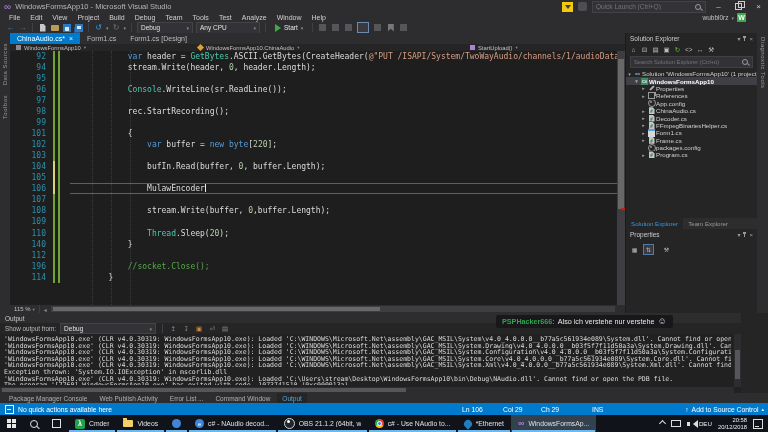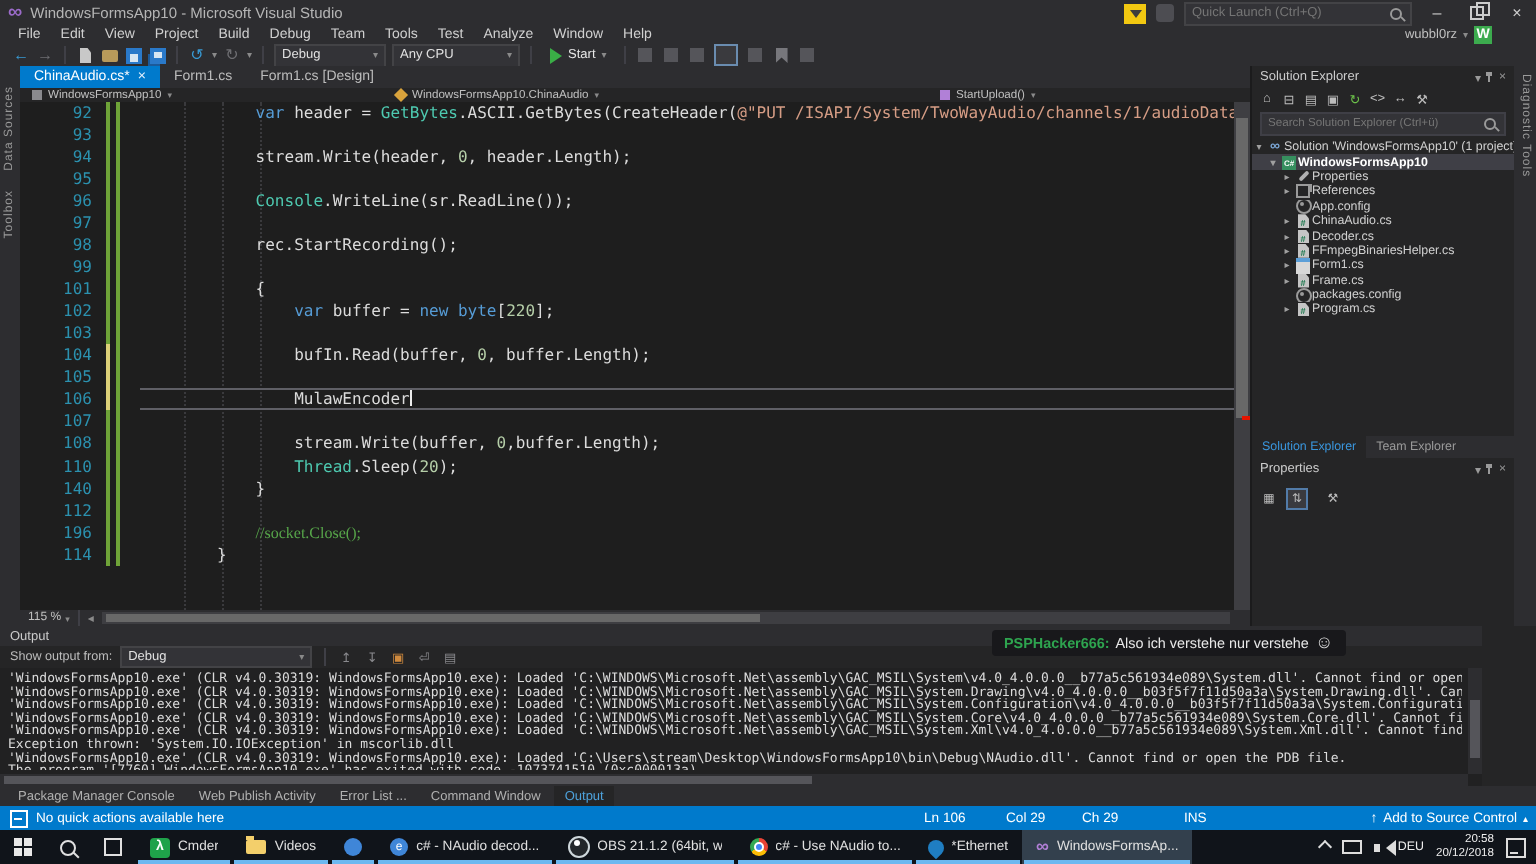--- a/index.html
+++ b/index.html
@@ -65,21 +65,21 @@
   .ln{flex:0 0 36px;text-align:right;padding-right:7px;color:#2b91af;font:8px/11.04px "DejaVu Sans Mono",monospace;}
   .bar1{flex:0 0 2px;background:#6fa338;} .bar1.y{background:#dcd078;}
   .bgap{flex:0 0 3px;} .bar2{flex:0 0 2px;background:#6fa338;}
   .foldm{flex:0 0 10px;position:relative;}
   .foldbox{position:absolute;left:1px;top:2px;width:7px;height:7px;border:1px solid #808080;background:#1e1e1e;
            color:#c0c0c0;font:5px/5px "DejaVu Sans Mono",monospace;text-align:center;}
   .code-cell{flex:1;overflow:hidden;position:relative;}
   .code-row.cur .code-cell{box-shadow:inset 0 1px 0 #5f5f66, inset 0 -1px 0 #5f5f66;}
   .code-cell pre{margin:0;font:8px/11.04px "DejaVu Sans Mono",monospace;white-space:pre;color:#dcdcdc;}
   .tk-kw{color:#569cd6;} .tk-pl{color:#dcdcdc;} .tk-cls{color:#4ec9b0;} .tk-str{color:#d69d85;}
-  .tk-num{color:#b5cea8;} .tk-com{color:#57a64a;font-family:Liberation Serif, serif;}
+  .tk-num{color:#b5cea8;} .tk-com{color:#57a64a;}
   .tk-err{color:#dcdcdc;text-decoration:underline wavy #e51400;text-decoration-thickness:1px;text-underline-offset:2px;}
   .caret-i{display:inline-block;width:1px;height:8px;background:#ececec;vertical-align:-1px;}
   .vscroll{position:absolute;top:18px;right:0;width:8px;height:254px;background:#3e3e42;}
   .vscroll .thumb{position:absolute;left:1px;right:1px;top:8px;height:150px;background:#686868;}
   .vscroll .mark-red{position:absolute;right:0;width:4px;height:2px;background:#e51400;top:157px;}
   .ebottom{position:absolute;left:0;right:0;bottom:0;height:8px;background:#2d2d30;display:flex;align-items:center;font-size:6px;color:#c0c0c0;gap:4px;}
   .zoom-dd{display:flex;align-items:center;gap:2px;padding:0 4px;border-right:1px solid #3f3f46;height:100%;}
   .htrack{flex:1;height:6px;background:#3e3e42;position:relative;margin-right:10px;}
   .hthumb{position:absolute;left:2px;top:1px;height:4px;width:58%;background:#686868;}
   
@@ -332,30 +332,20 @@
           <span class="ln">92</span>
           <span class="bar1"></span>
           <span class="bgap"></span>
           <span class="bar2"></span>
           <span class="foldm"></span>
           <span class="code-cell">
             <pre><span>            </span><span class="tk-kw">var</span><span class="tk-pl"> header = </span><span class="tk-cls">GetBytes</span><span class="tk-pl">.ASCII.GetBytes(CreateHeader(</span><span class="tk-str">@"PUT /ISAPI/System/TwoWayAudio/channels/1/audioData HT</span></pre>
           </span>
         </div>
         <div class="code-row">
-          <span class="ln">93</span>
-          <span class="bar1"></span>
-          <span class="bgap"></span>
-          <span class="bar2"></span>
-          <span class="foldm"></span>
-          <span class="code-cell">
-            <pre><span></span></pre>
-          </span>
-        </div>
-        <div class="code-row">
           <span class="ln">94</span>
           <span class="bar1"></span>
           <span class="bgap"></span>
           <span class="bar2"></span>
           <span class="foldm"></span>
           <span class="code-cell">
             <pre><span>            </span><span class="tk-pl">stream.Write(header, </span><span class="tk-num">0</span><span class="tk-pl">, header.Length);</span></pre>
           </span>
         </div>
         <div class="code-row">
@@ -479,20 +469,30 @@
           </span>
         </div>
         <div class="code-row">
           <span class="ln">108</span>
           <span class="bar1"></span>
           <span class="bgap"></span>
           <span class="bar2"></span>
           <span class="foldm"></span>
           <span class="code-cell">
             <pre><span>                </span><span class="tk-pl">stream.Write(buffer, </span><span class="tk-num">0</span><span class="tk-pl">,buffer.Length);</span></pre>
+          </span>
+        </div>
+        <div class="code-row">
+          <span class="ln">109</span>
+          <span class="bar1"></span>
+          <span class="bgap"></span>
+          <span class="bar2"></span>
+          <span class="foldm"></span>
+          <span class="code-cell">
+            <pre><span></span></pre>
           </span>
         </div>
         <div class="code-row">
           <span class="ln">110</span>
           <span class="bar1"></span>
           <span class="bgap"></span>
           <span class="bar2"></span>
           <span class="foldm"></span>
           <span class="code-cell">
             <pre><span>                </span><span class="tk-cls">Thread</span><span class="tk-pl">.Sleep(</span><span class="tk-num">20</span><span class="tk-pl">);</span></pre>

